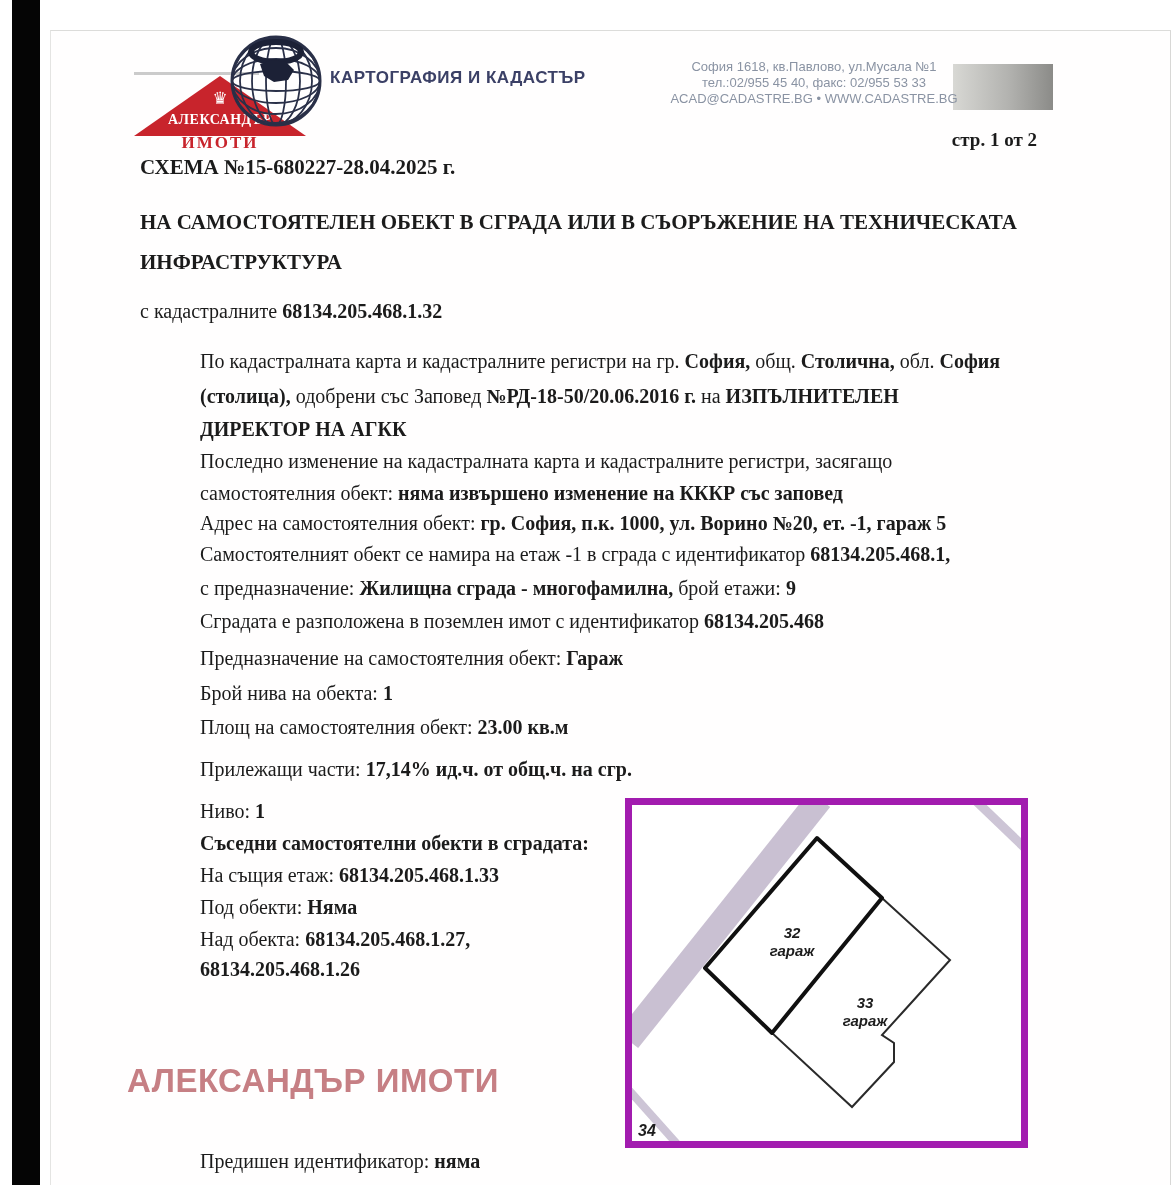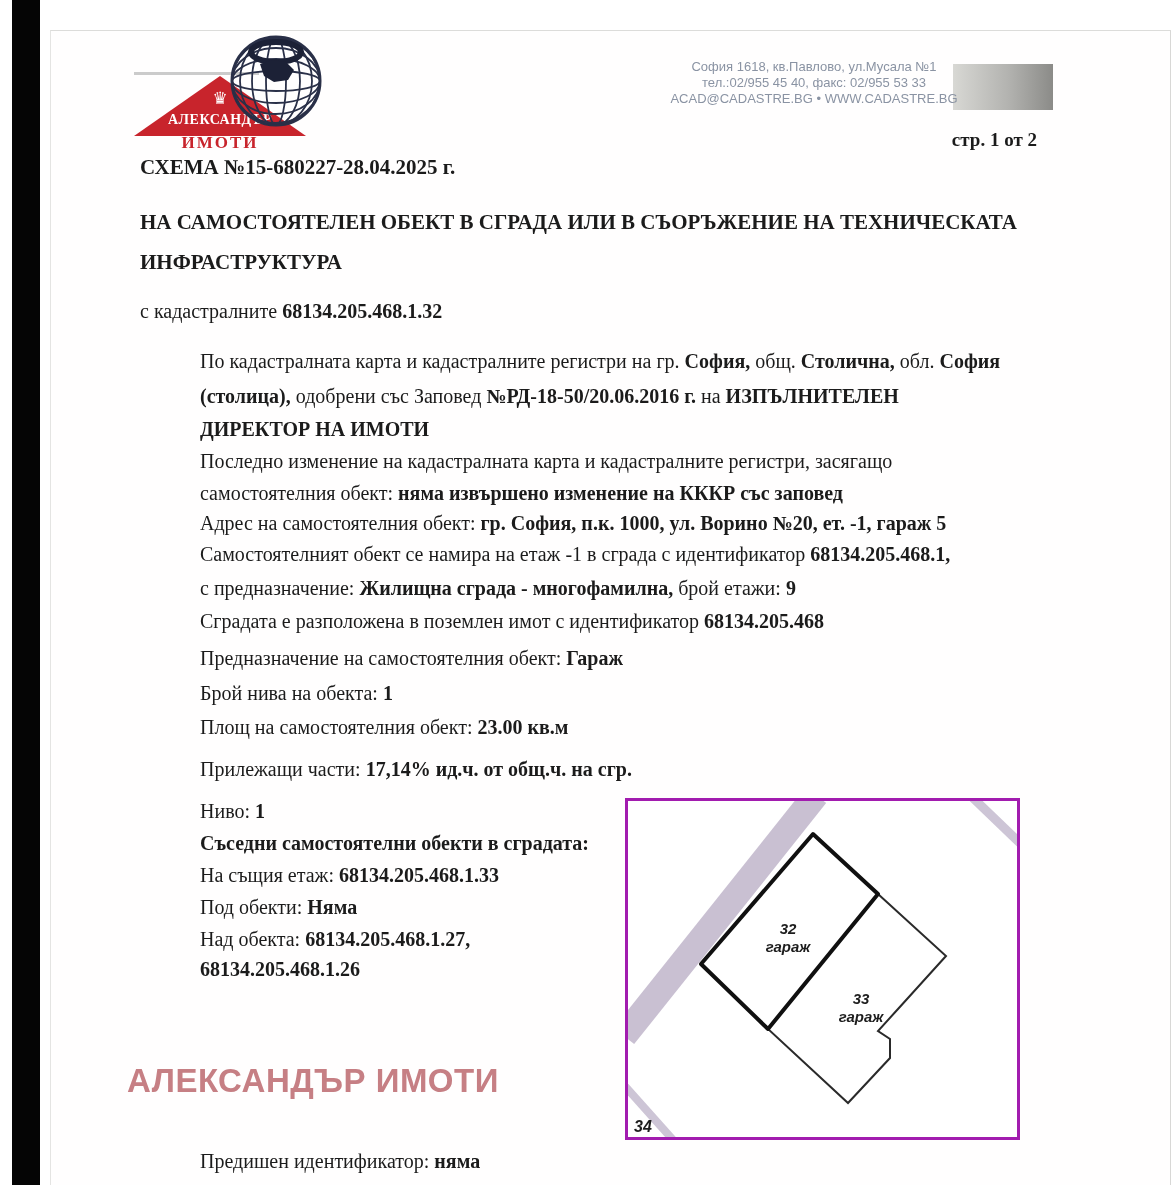--- a/index.html
+++ b/index.html
@@ -34,21 +34,21 @@
   .t-center{left:140px;width:975px;}
   .scheme-title{top:155px;font-weight:bold;font-size:21px;}
   .heading1{top:210px;font-weight:bold;font-size:21px;}
   .heading2{top:250px;font-weight:bold;font-size:21px;}
   .identifier{top:300px;font-size:20px;}
   .identifier .b{font-weight:bold;}
   
   .line{left:200px;width:880px;font-size:20px;white-space:nowrap;}
   .b{font-weight:bold;}
   
-  .map{left:625px;top:798px;width:389px;height:336px;border:3px solid #a21caf;background:#ffffff;}
+  .map{left:625px;top:798px;width:389px;height:336px;border:7px solid #a21caf;background:#ffffff;}
   .map svg{display:block;}
   
   .watermark{left:127px;top:1062px;font-family:"Liberation Sans",sans-serif;font-weight:700;
              font-size:33px;letter-spacing:.5px;color:#c67f84;}
 </style>
 </head>
 <body>
 
 <div class="abs scan-strip"></div>
 <div class="abs page"></div>
@@ -78,39 +78,40 @@
       <ellipse cx="48" cy="49" rx="44" ry="22"></ellipse>
       <ellipse cx="48" cy="49" rx="44" ry="33"></ellipse>
       <ellipse cx="48" cy="49" rx="44" ry="42"></ellipse>
     </g>
     <ellipse cx="48" cy="20" rx="25" ry="10" fill="none" stroke="#1c2136" stroke-width="6"></ellipse>
     <path d="M32 32 L44 28 L58 30 L66 38 L60 48 L46 50 L36 44 Z" fill="#1c2136"></path>
   </svg>
 </div>
 
 <div class="abs agency-name">
+  <div>КАРТОГРАФИЯ И КАДАСТЪР</div>
 </div>
 
 <div class="abs graybox"></div>
 <div class="abs contact">
   <div>София 1618, кв.Павлово, ул.Мусала №1</div>
   <div>тел.:02/955 45 40, факс: 02/955 53 33</div>
   <div>ACAD@CADASTRE.BG • WWW.CADASTRE.BG</div>
 </div>
 
 <div class="abs pageno">стр. 1 от 2</div>
 
 <div class="abs t-center scheme-title">СХЕМА №15-680227-28.04.2025 г.</div>
 <div class="abs t-center heading1">НА САМОСТОЯТЕЛЕН ОБЕКТ В СГРАДА ИЛИ В СЪОРЪЖЕНИЕ НА ТЕХНИЧЕСКАТА</div>
 <div class="abs t-center heading2">ИНФРАСТРУКТУРА</div>
 <div class="abs t-center identifier"><span>с кадастралните </span><span class="b">68134.205.468.1.32</span></div>
 
 <div class="abs line" style="top:350px"><span>По кадастралната карта и кадастралните регистри на гр. </span><span class="b">София,</span><span> общ. </span><span class="b">Столична,</span><span> обл. </span><span class="b">София</span></div>
 <div class="abs line" style="top:385px"><span class="b">(столица),</span><span> одобрени със Заповед </span><span class="b">№РД-18-50/20.06.2016 г.</span><span> на </span><span class="b">ИЗПЪЛНИТЕЛЕН</span></div>
-<div class="abs line" style="top:418px"><span class="b">ДИРЕКТОР НА ИМОТИ</span></div>
+<div class="abs line" style="top:418px"><span class="b">ДИРЕКТОР НА АГКК</span></div>
 <div class="abs line" style="top:450px"><span>Последно изменение на кадастралната карта и кадастралните регистри, засягащо</span></div>
 <div class="abs line" style="top:482px"><span>самостоятелния обект: </span><span class="b">няма извършено изменение на КККР със заповед</span></div>
 <div class="abs line" style="top:512px"><span>Адрес на самостоятелния обект: </span><span class="b">гр. София, п.к. 1000, ул. Ворино №20, ет. -1, гараж 5</span></div>
 <div class="abs line" style="top:543px"><span>Самостоятелният обект се намира на етаж -1 в сграда с идентификатор </span><span class="b">68134.205.468.1,</span></div>
 <div class="abs line" style="top:577px"><span>с предназначение: </span><span class="b">Жилищна сграда - многофамилна,</span><span> брой етажи: </span><span class="b">9</span></div>
 <div class="abs line" style="top:610px"><span>Сградата е разположена в поземлен имот с идентификатор </span><span class="b">68134.205.468</span></div>
 <div class="abs line" style="top:647px"><span>Предназначение на самостоятелния обект: </span><span class="b">Гараж</span></div>
 <div class="abs line" style="top:682px"><span>Брой нива на обекта: </span><span class="b">1</span></div>
 <div class="abs line" style="top:716px"><span>Площ на самостоятелния обект: </span><span class="b">23.00 кв.м</span></div>
 <div class="abs line" style="top:758px"><span>Прилежащи части: </span><span class="b">17,14% ид.ч. от общ.ч. на сгр.</span></div>

